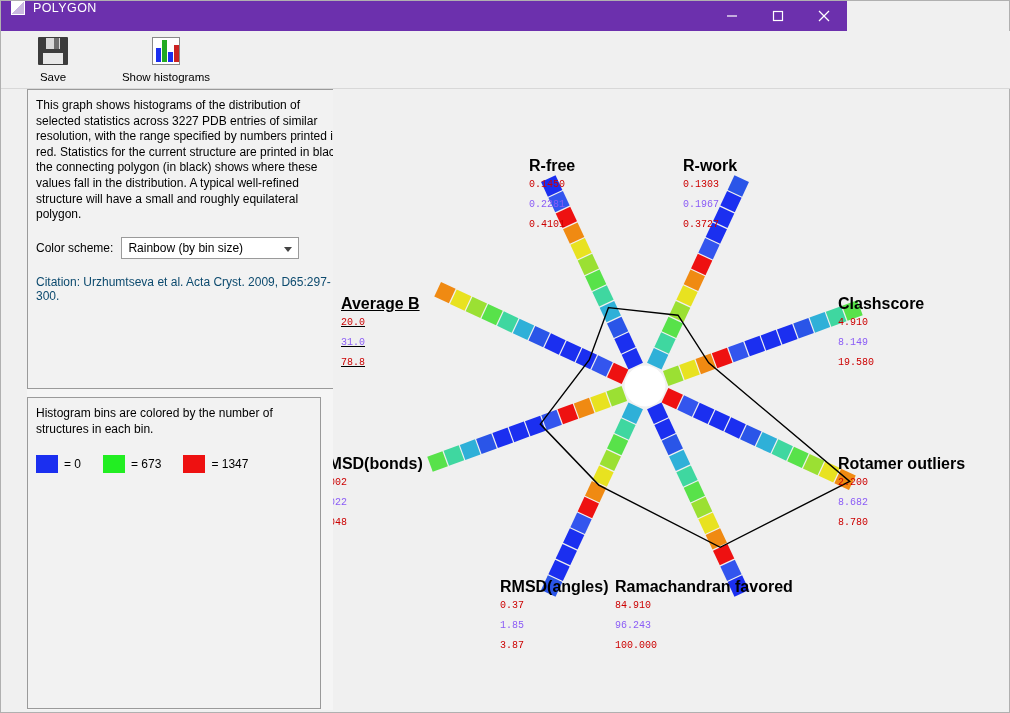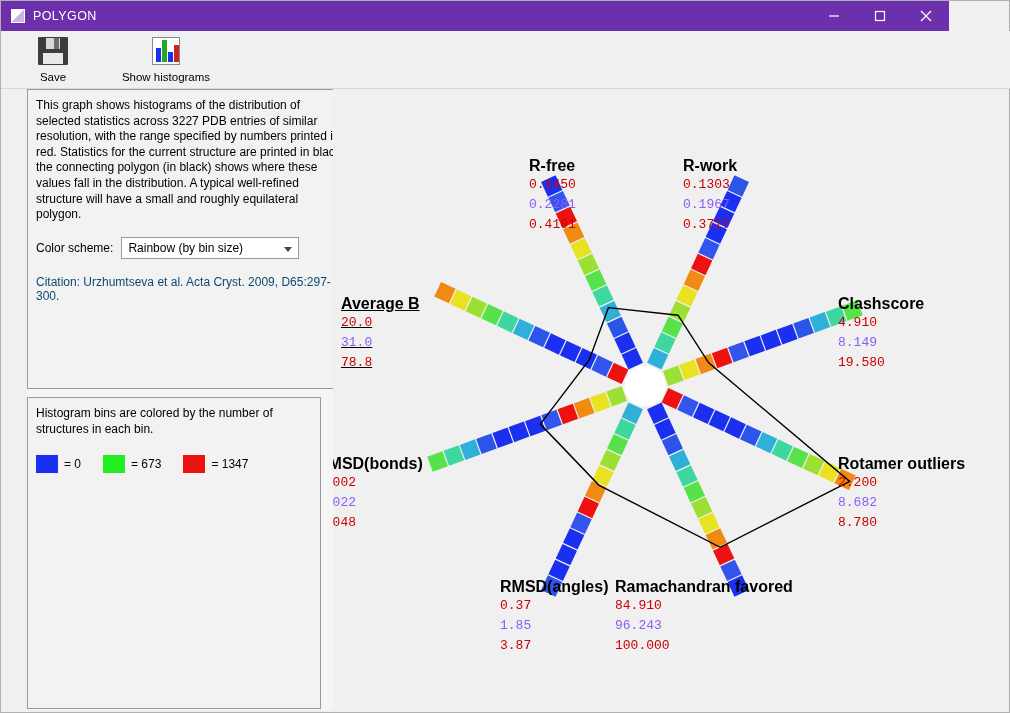--- a/index.html
+++ b/index.html
@@ -12,23 +12,23 @@
   }
   #app {
     position: relative;
     width: 1010px; height: 713px;
     border: 1px solid #b0b0b0;
     background: #f0f0f0;
   }
   
   .titlebar {
     position: absolute; top: 0; left: 0;
-    width: 948px; height: 30px;
+    width: 846px; height: 30px;
     background: #6c30ad;
-    display: flex; align-items: center;
+    display: flex; 
   }
   .title-icon {
     width: 14px; height: 14px;
     margin-left: 10px; margin-right: 8px;
     background: linear-gradient(135deg,#ffffff 0 50%, #c9b7e0 50% 100%);
     border: 1px solid #ffffff;
     flex: none;
   }
   .title-text {
     color: #ffffff;
@@ -145,21 +145,21 @@
     overflow: hidden;
   }
   .plot svg { position:absolute; left:0; top:0; }
   .lbl { position: absolute; }
   .lbl .name {
     font-size: 16px; font-weight: bold; color: #000000;
     font-family: "Liberation Sans", sans-serif;
     white-space: nowrap;
   }
   .lbl .num {
-    font-size: 13px;
+    font-size: 10px;
     font-family: "Liberation Mono", monospace;
     line-height: 20px;
     white-space: nowrap;
   }
   .num.red { color: #cc0000; }
   .num.black { color: #8b5cf6; }
 </style>
 </head>
 <body>
 

